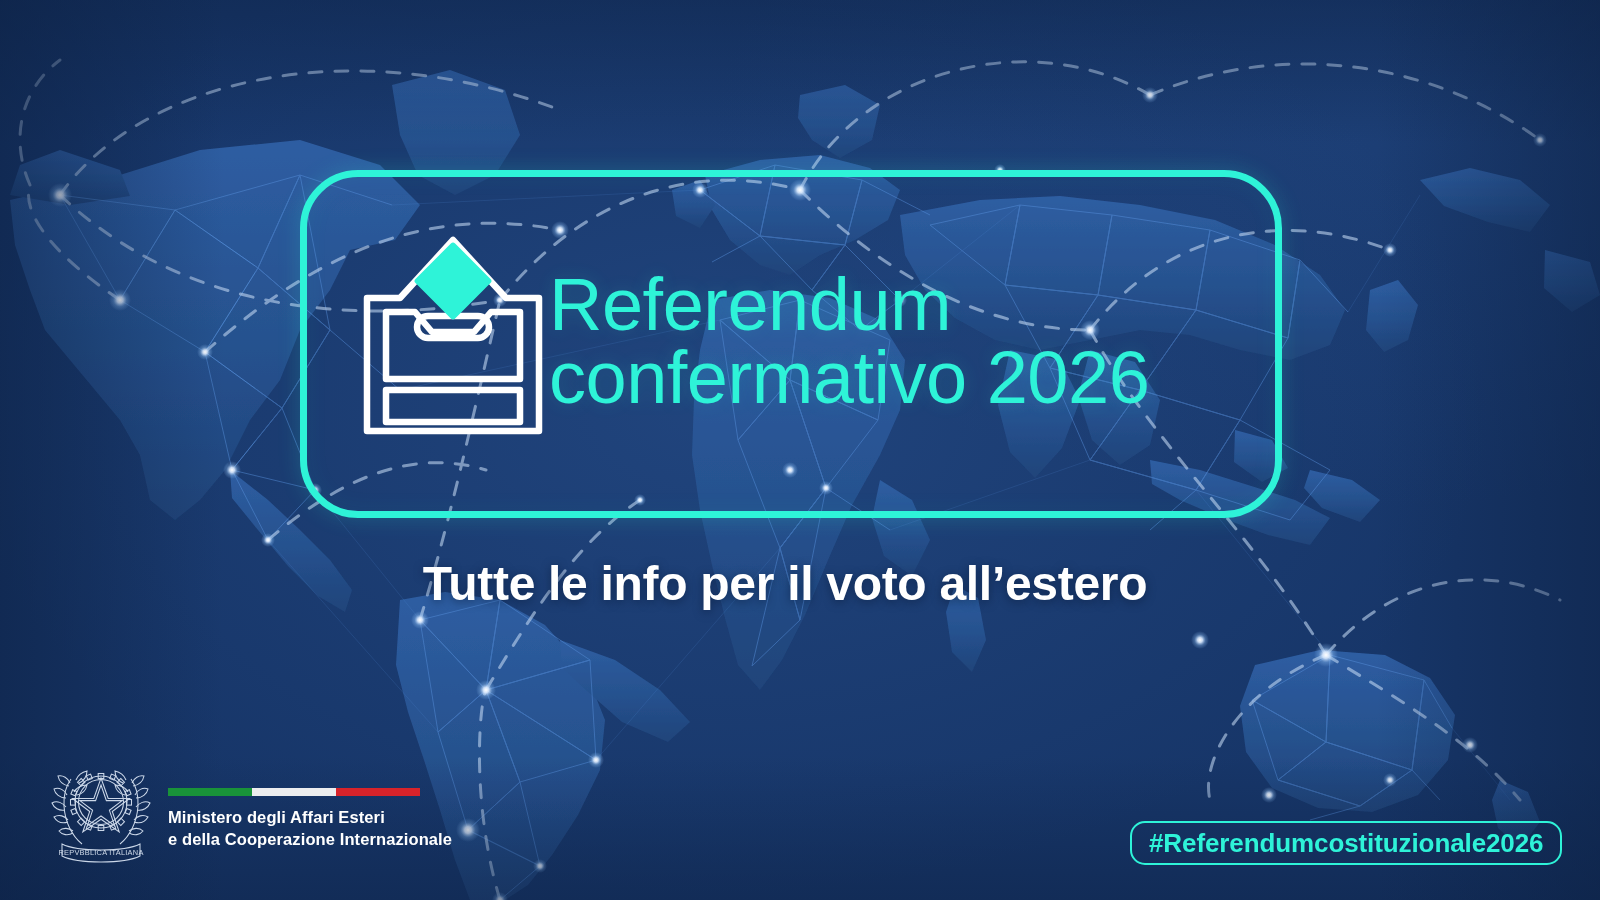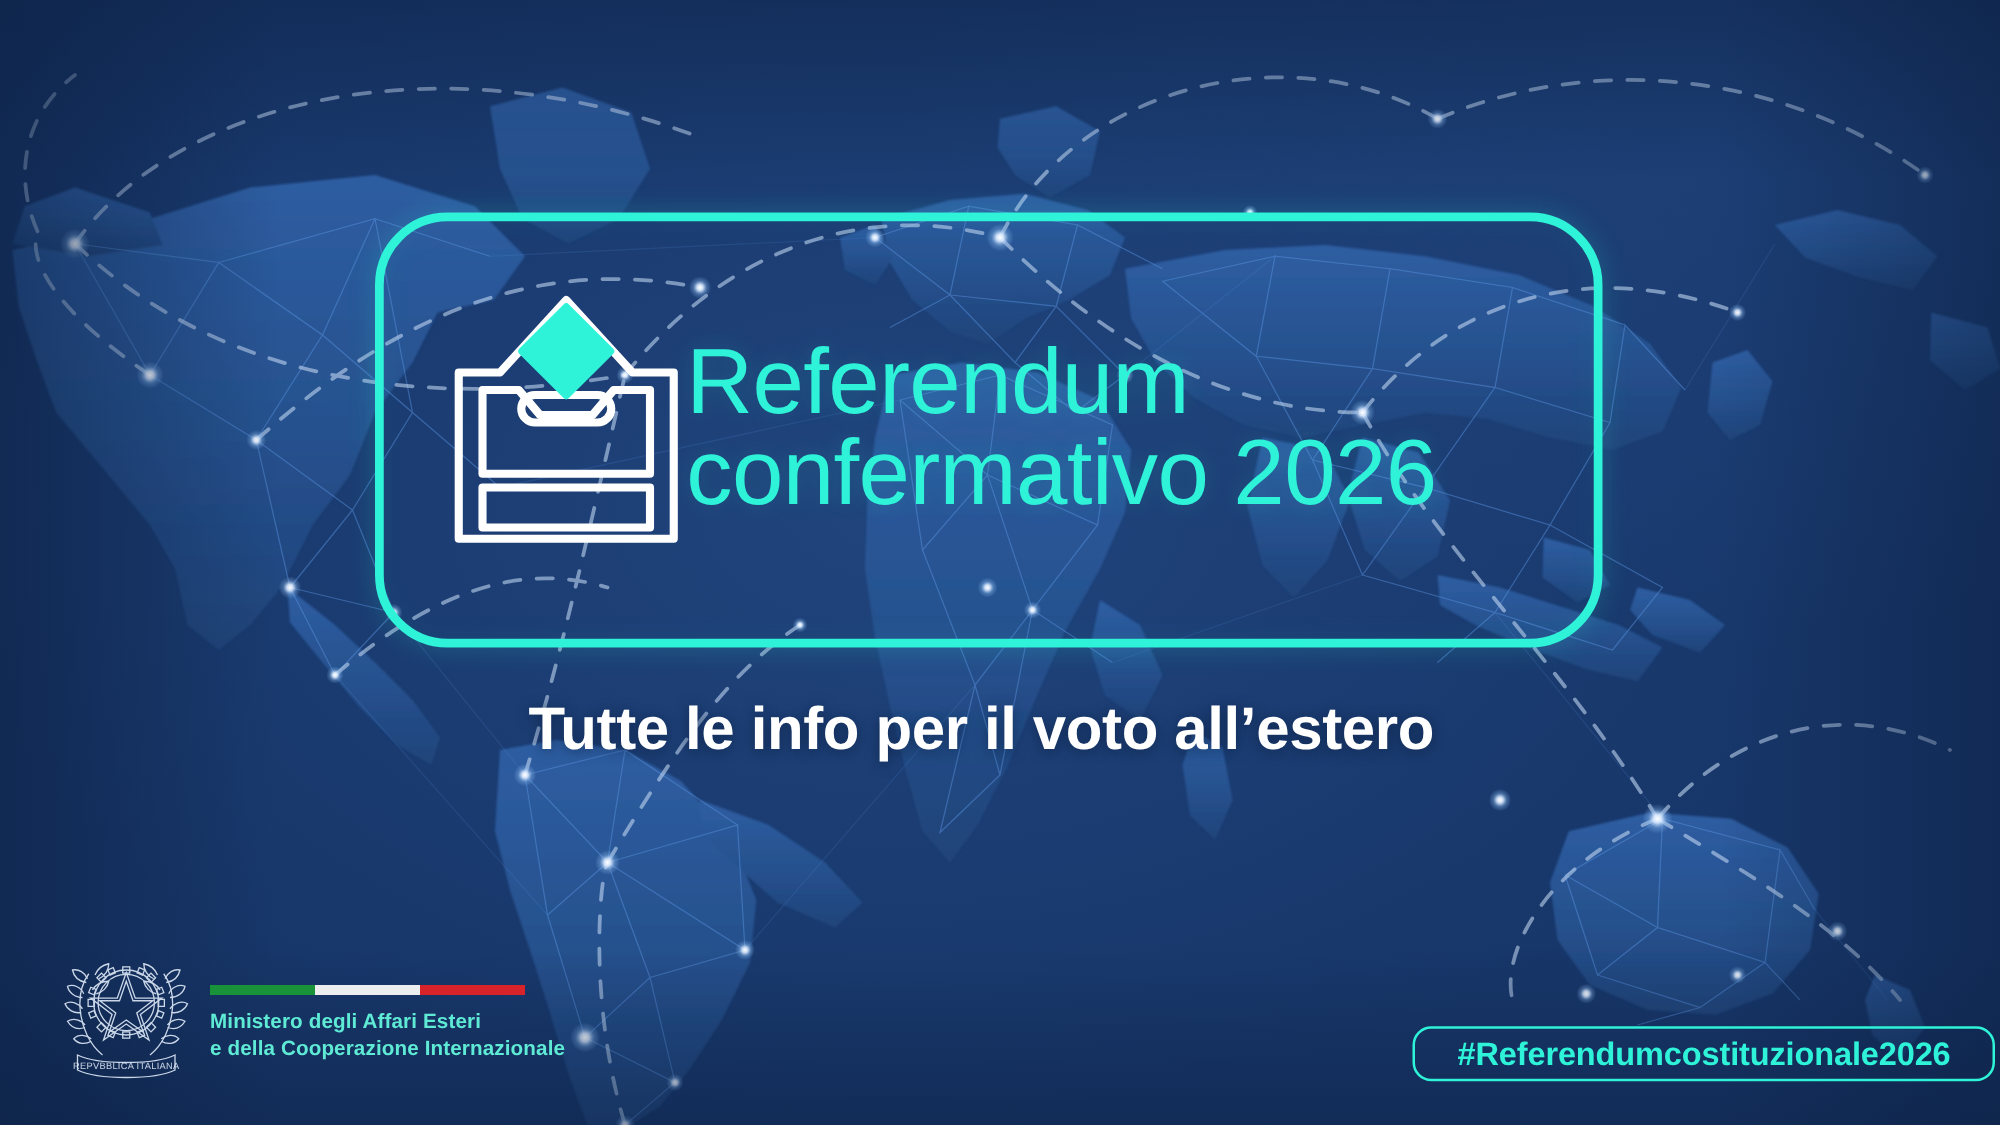--- a/index.html
+++ b/index.html
@@ -87,34 +87,34 @@
     margin-left:14px;
     padding-top:36px;
   }
   #flag-bar{
     width:252px; height:8px;
     display:flex;
     margin-bottom:11px;
   }
   .flag-seg{ flex:1 1 0; height:100%; }
   #ministry-name{
-    color:#5eead4;
+    color:#ffffff;
     font-size:16.5px;
     font-weight:bold;
     line-height:1.33;
     white-space:pre-line;
     letter-spacing:.1px;
   }
 
   
   #hashtag-badge{
     position:absolute;
     left:1130px; top:821px;
     height:44px;
-    padding:0 34px;
+    padding:0 17px;
     display:flex; align-items:center;
     border:2px solid #2ef3d8;
     border-radius:15px;
     color:#2ef3d8;
     font-size:26px;
     font-weight:bold;
     letter-spacing:-0.1px;
     white-space:nowrap;
   }
 </style>

